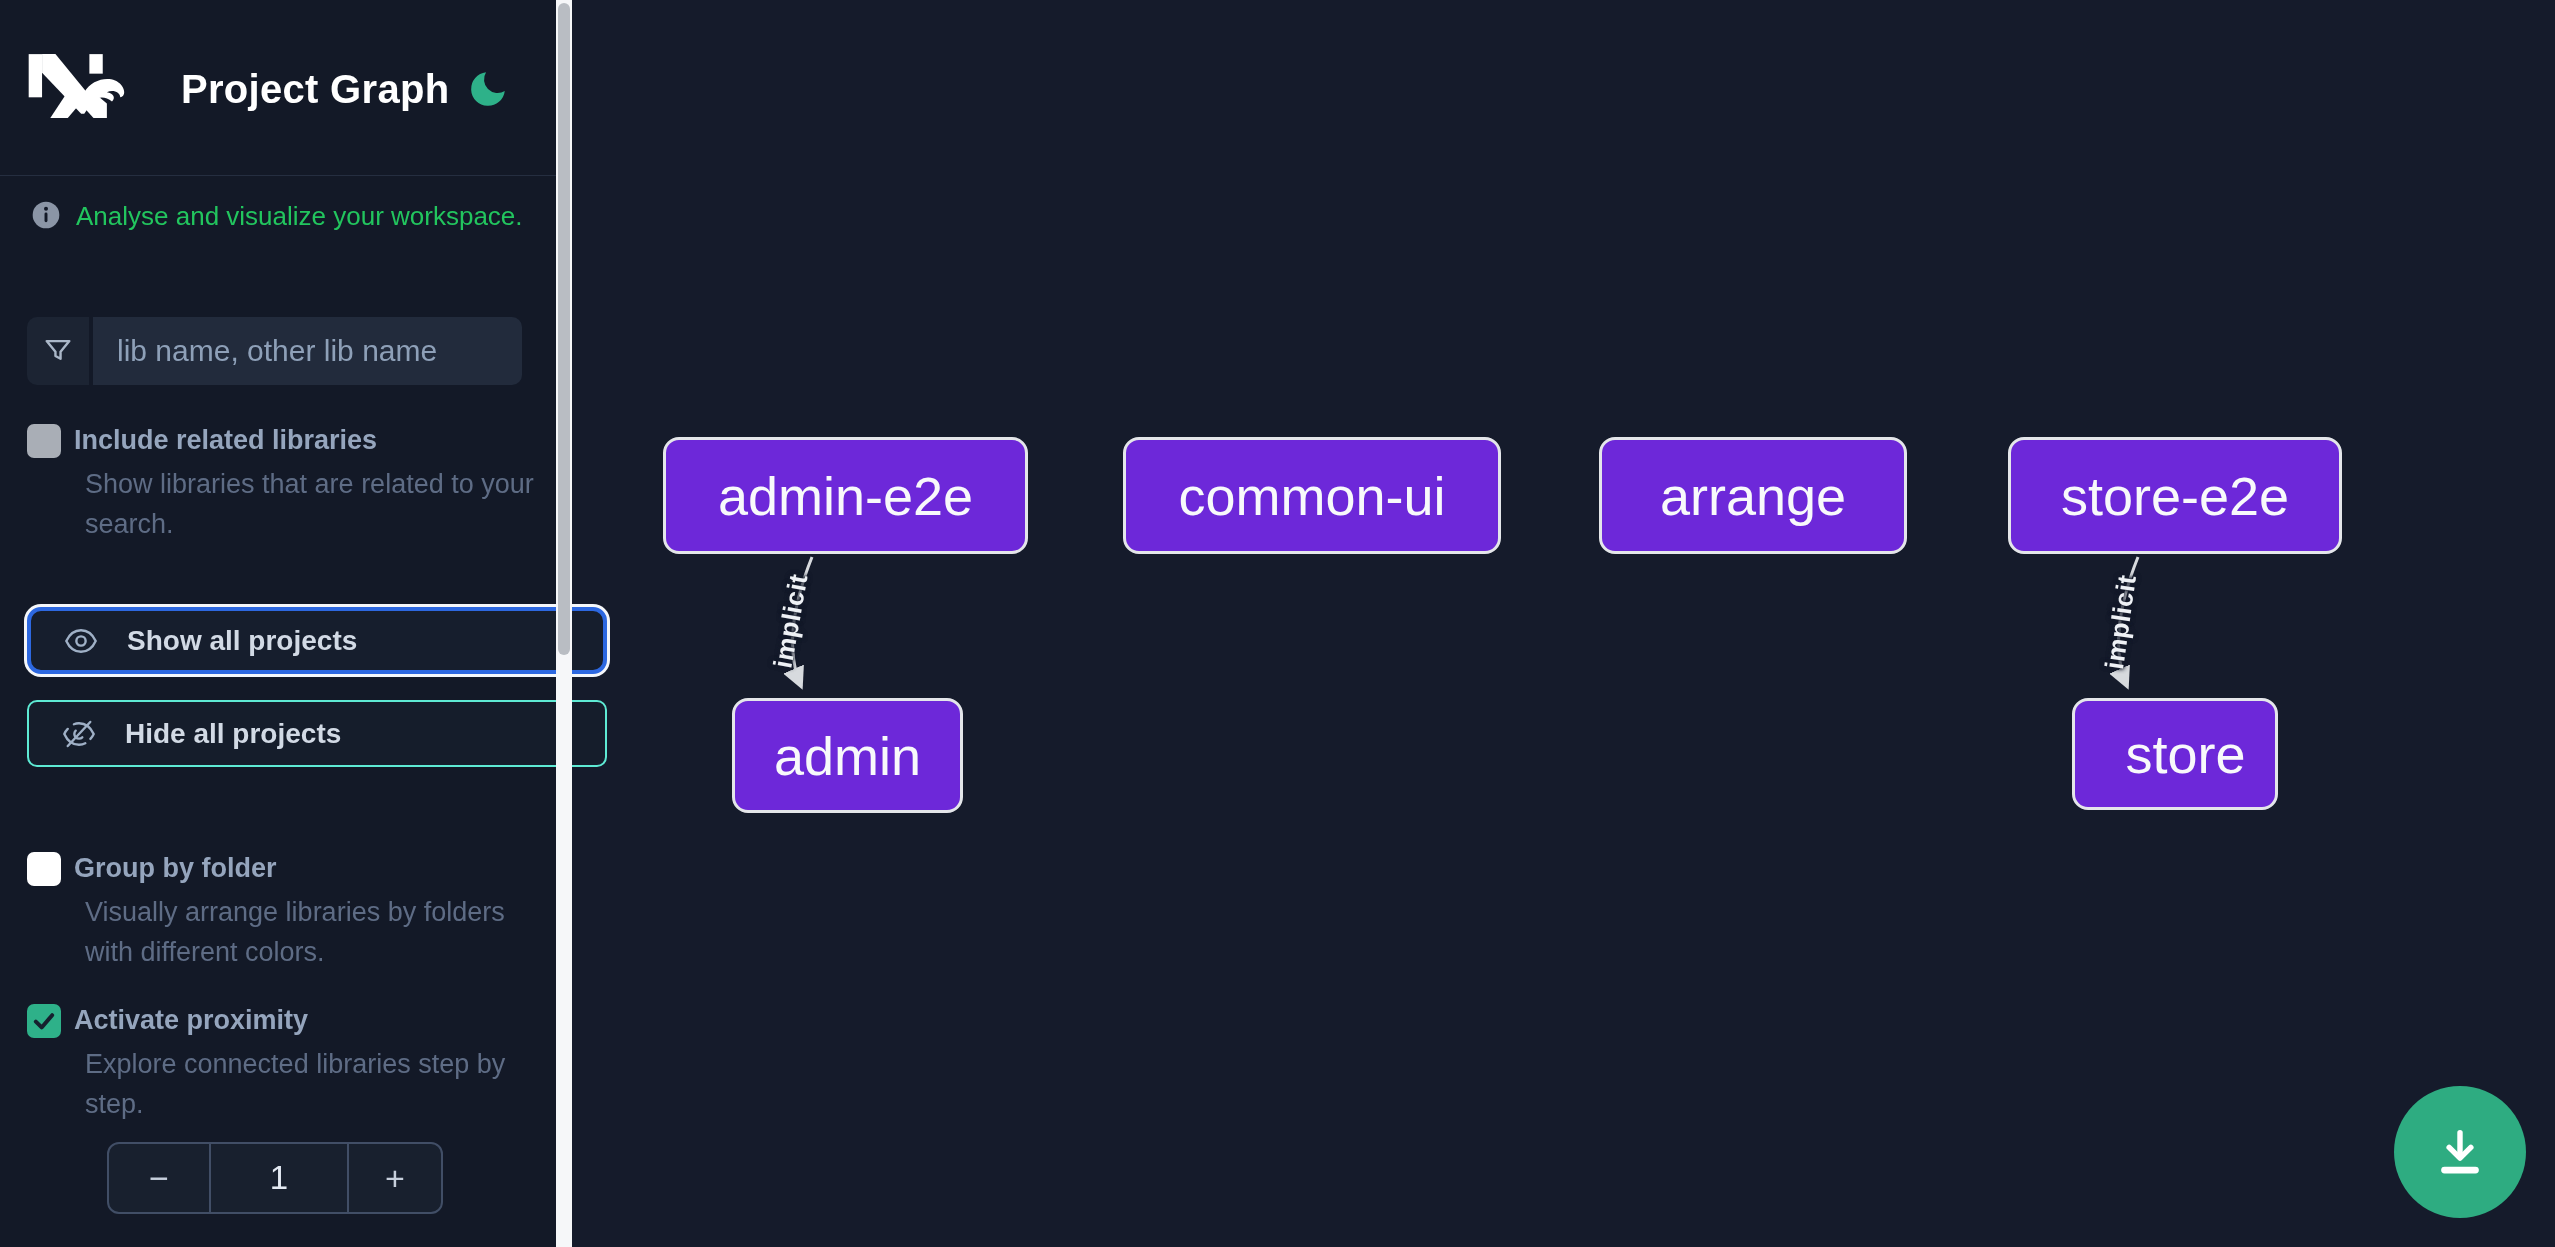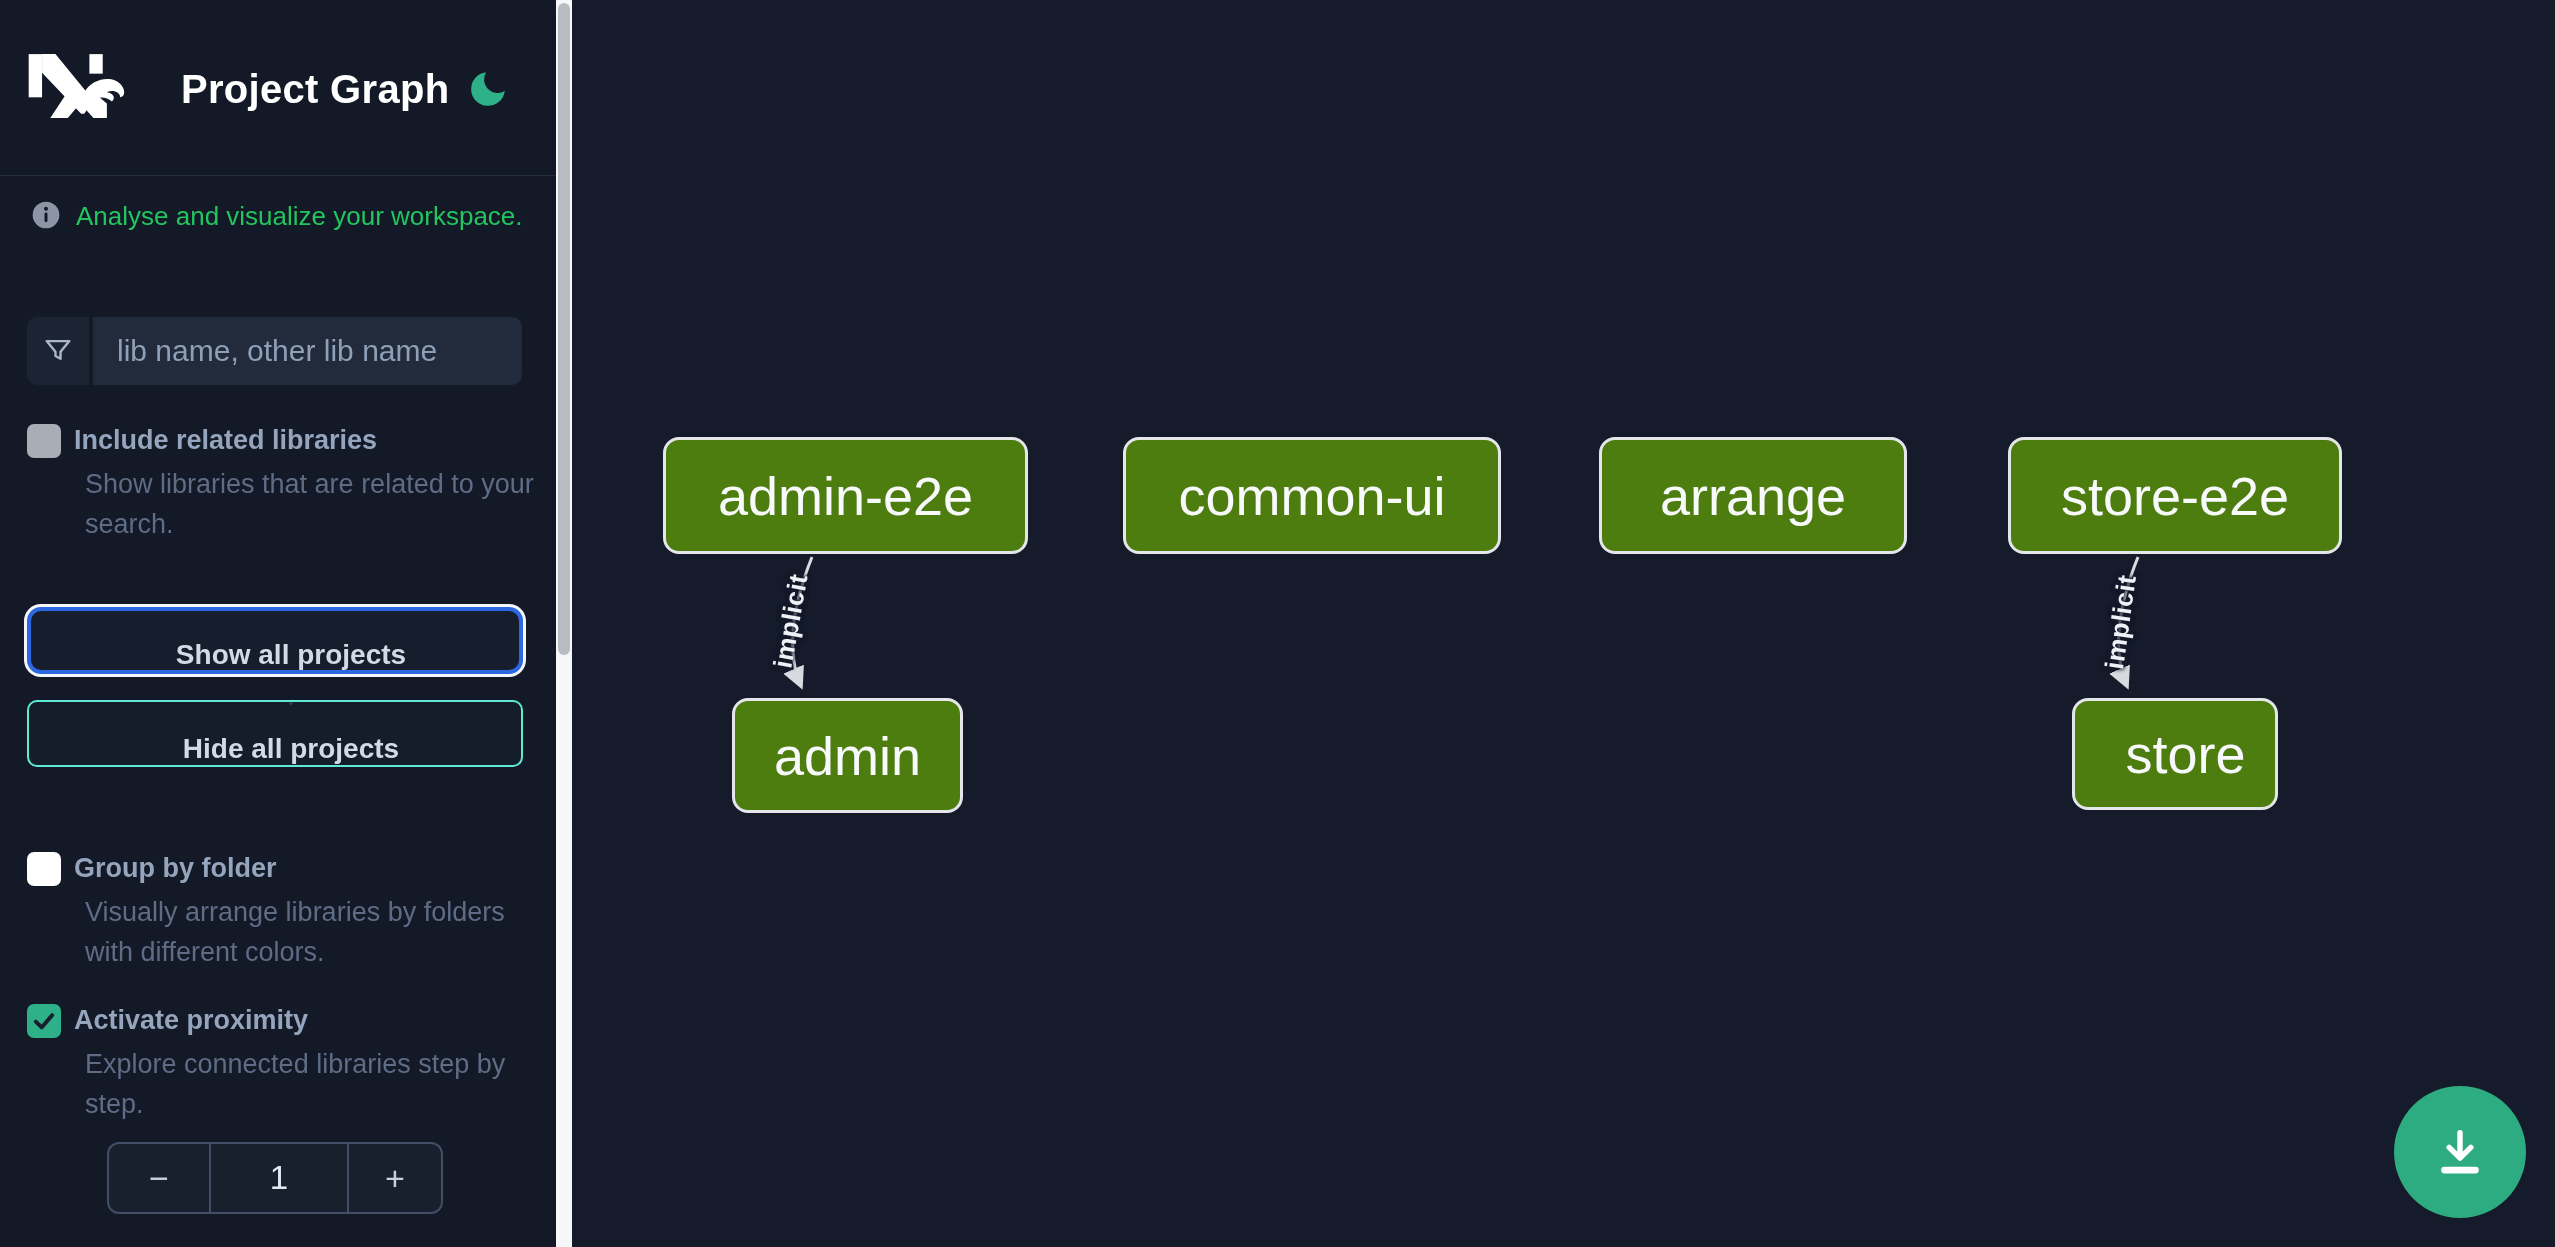--- a/index.html
+++ b/index.html
@@ -67,25 +67,25 @@
     position:absolute; left:47px; top:1px;
     color:#95a5bd; font-size:27px; font-weight:700; white-space:nowrap;
   }
   .opt-desc {
     position:absolute; left:58px; top:40px; width:465px;
     color:#5e6c85; font-size:27px; line-height:40px; font-weight:400;
   }
 
   
   .side-btn {
-    position:absolute; left:27px; width:496px; height:67px;
+    position:absolute; left:27px; width:580px; height:67px;
     display:flex; align-items:center; gap:28px; padding-left:32px;
     color:#d2dae5; font-size:28px; font-weight:600;
     font-family:"Liberation Sans", sans-serif;
-    background:#161e2d; cursor:pointer; white-space:nowrap;flex-direction:column;
+    background:#161e2d; cursor:pointer; white-space:nowrap;
   }
   .btn-show {
     top:607px; border:4px solid #2d68e0; border-radius:14px;
     box-shadow:0 0 0 3px #f5f7fa;
   }
   .btn-hide {
     top:700px; border:2px solid #5eead4; border-radius:10px; background:#151d2b;
   }
 
   
@@ -116,21 +116,21 @@
 
   
   .canvas {
     position:absolute; left:572px; top:0; width:1983px; height:1247px;
     background:#151b2b; z-index:1;
   }
   .edges-svg { position:absolute; inset:0; width:2555px; height:1247px;
                pointer-events:none; z-index:1; }
   .node {
     position:absolute; z-index:2;
-    background:#4d7c0f; border:3px solid #e4e6ea; border-radius:16px;
+    background:#6d28d9; border:3px solid #e4e6ea; border-radius:16px;
     color:#f8f9fb; font-size:54px; font-weight:400;
     display:flex; align-items:center; justify-content:center;
     white-space:nowrap; cursor:pointer;
   }
   .edge-label {
     position:absolute; z-index:2; color:#eef1f5; font-size:26px; font-weight:700;
     letter-spacing:.5px; white-space:nowrap;
     text-shadow:0 0 5px #151b2b, 0 0 5px #151b2b, 0 0 3px #151b2b;
   }
 

